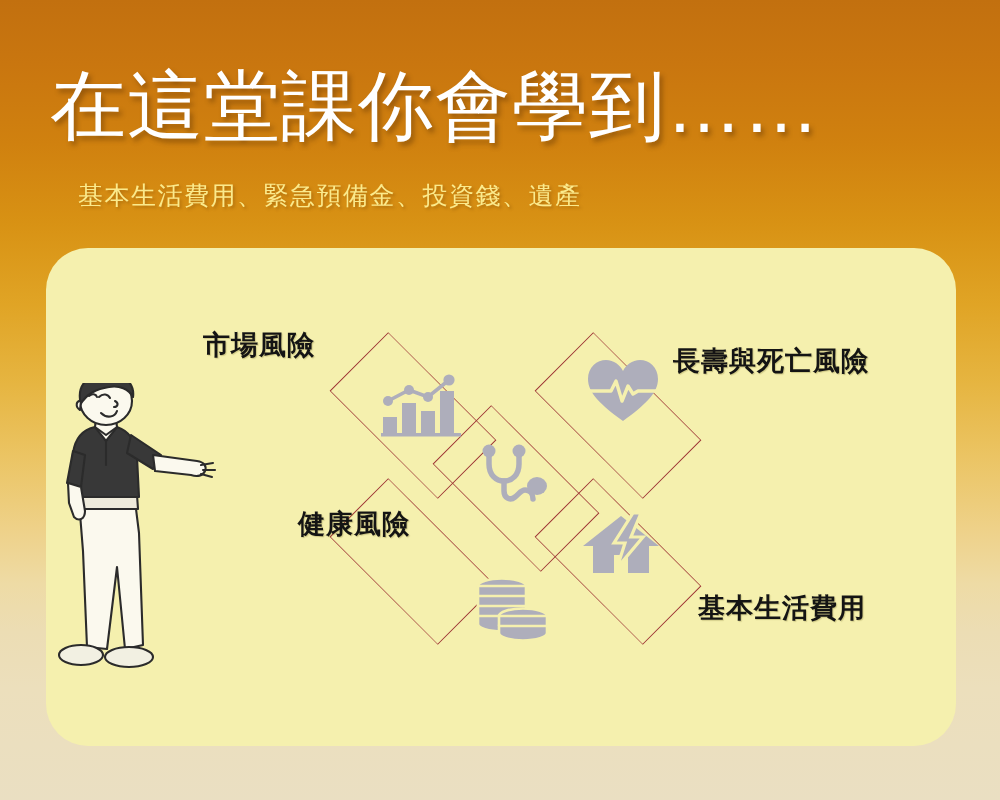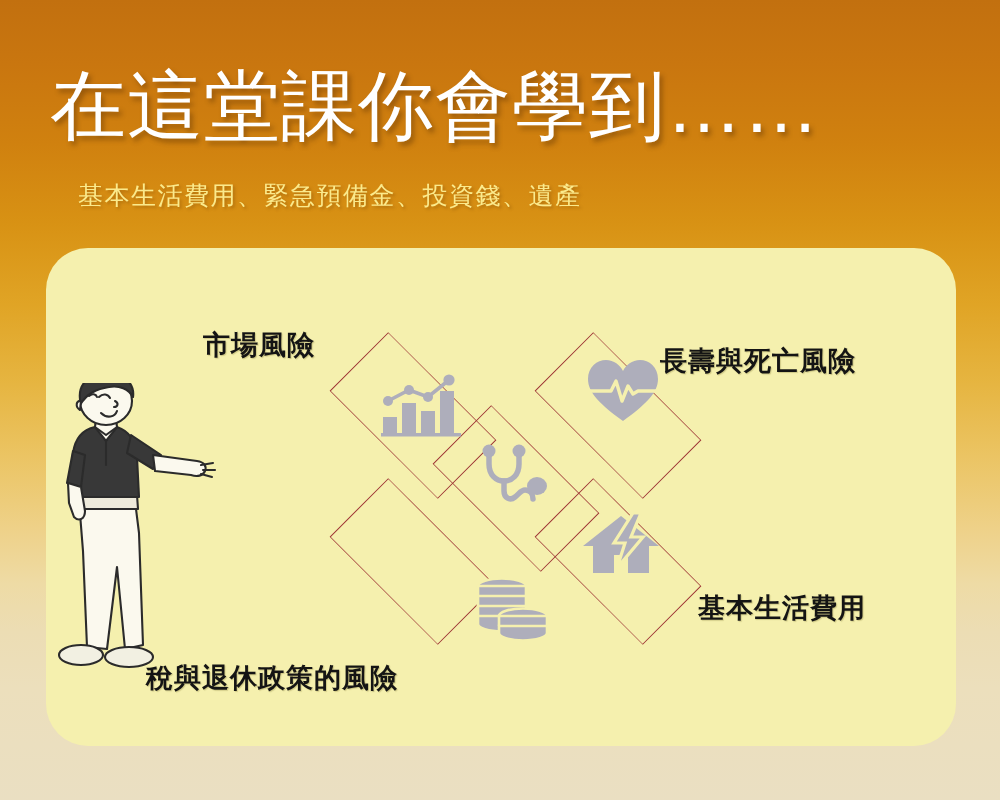--- a/index.html
+++ b/index.html
@@ -75,21 +75,21 @@
   .risk-label {
     position:absolute;
     font-size:27px;
     font-weight:700;
     color:#141414;
     white-space:nowrap;
     letter-spacing:1px;
     text-shadow:1px 1px 1px rgba(120,110,40,.30);
   }
   #lbl-market   { left:157px; top:79px; }
-  #lbl-longev   { left:614px; top:95px; }
+  #lbl-longev   { left:627px; top:95px; }
   #lbl-health   { left:252px; top:258px; }
   #lbl-sudden   { left:652px; top:342px; }
   #lbl-tax      { left:100px; top:412px; }
 
   
   .icon-wrap { position:absolute; }
   #ic-chart  { left:335px; top:125px; }
   #ic-heart  { left:540px; top:110px; }
   #ic-stetho { left:435px; top:196px; }
   #ic-house  { left:535px; top:265px; }
@@ -175,22 +175,22 @@
             <path d="M2 38 L2 46 a24,7.5 0 0 0 48,0 L50 38 Z"></path>
             <ellipse cx="47" cy="38" rx="24" ry="7.5"></ellipse>
             <path d="M23 38 L23 47 a24,7.5 0 0 0 48,0 L71 38 Z"></path>
             <path d="M23 48 L23 55 a24,7.5 0 0 0 48,0 L71 48 Z"></path>
           </g>
         </svg>
       </div>
 
       <div class="risk-label" id="lbl-market">市場風險</div>
       <div class="risk-label" id="lbl-longev">長壽與死亡風險</div>
+      <div class="risk-label" id="lbl-health">健康風險</div>
       <div class="risk-label" id="lbl-sudden">基本生活費用</div>
-      <div class="risk-label" id="lbl-tax">稅與退休政策的風險</div>
 
       <div id="person">
         <svg width="185" height="290" viewBox="0 0 185 290">
           <g stroke="#2b2b2b" stroke-width="2.1" stroke-linejoin="round" stroke-linecap="round">
 
             <path fill="#fbf9ee" d="M28 118 L84 118 L88 150 L92 262 L74 266 L66 184 L56 266 L36 264 L32 168 Z"></path>
 
             <ellipse fill="#f2f0e2" cx="30" cy="272" rx="22" ry="10"></ellipse>
             <ellipse fill="#f2f0e2" cx="78" cy="274" rx="24" ry="10"></ellipse>
 

